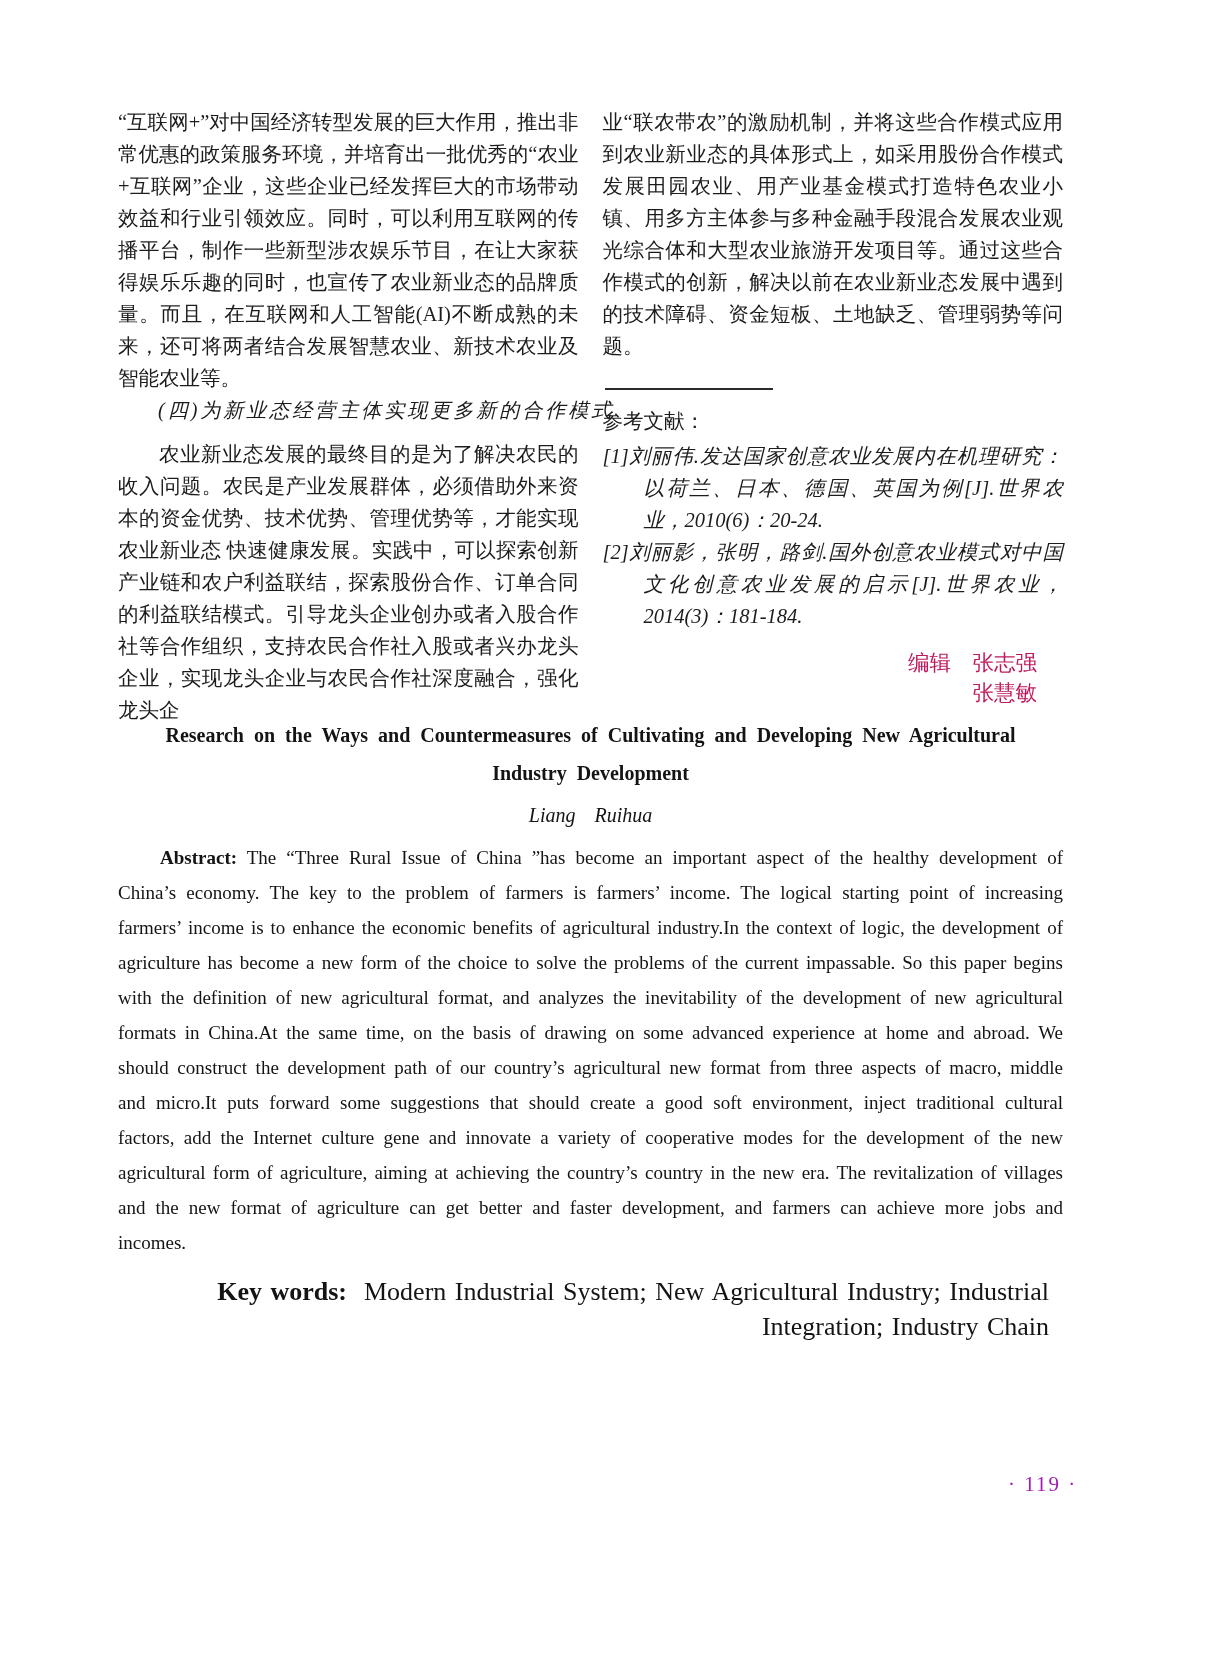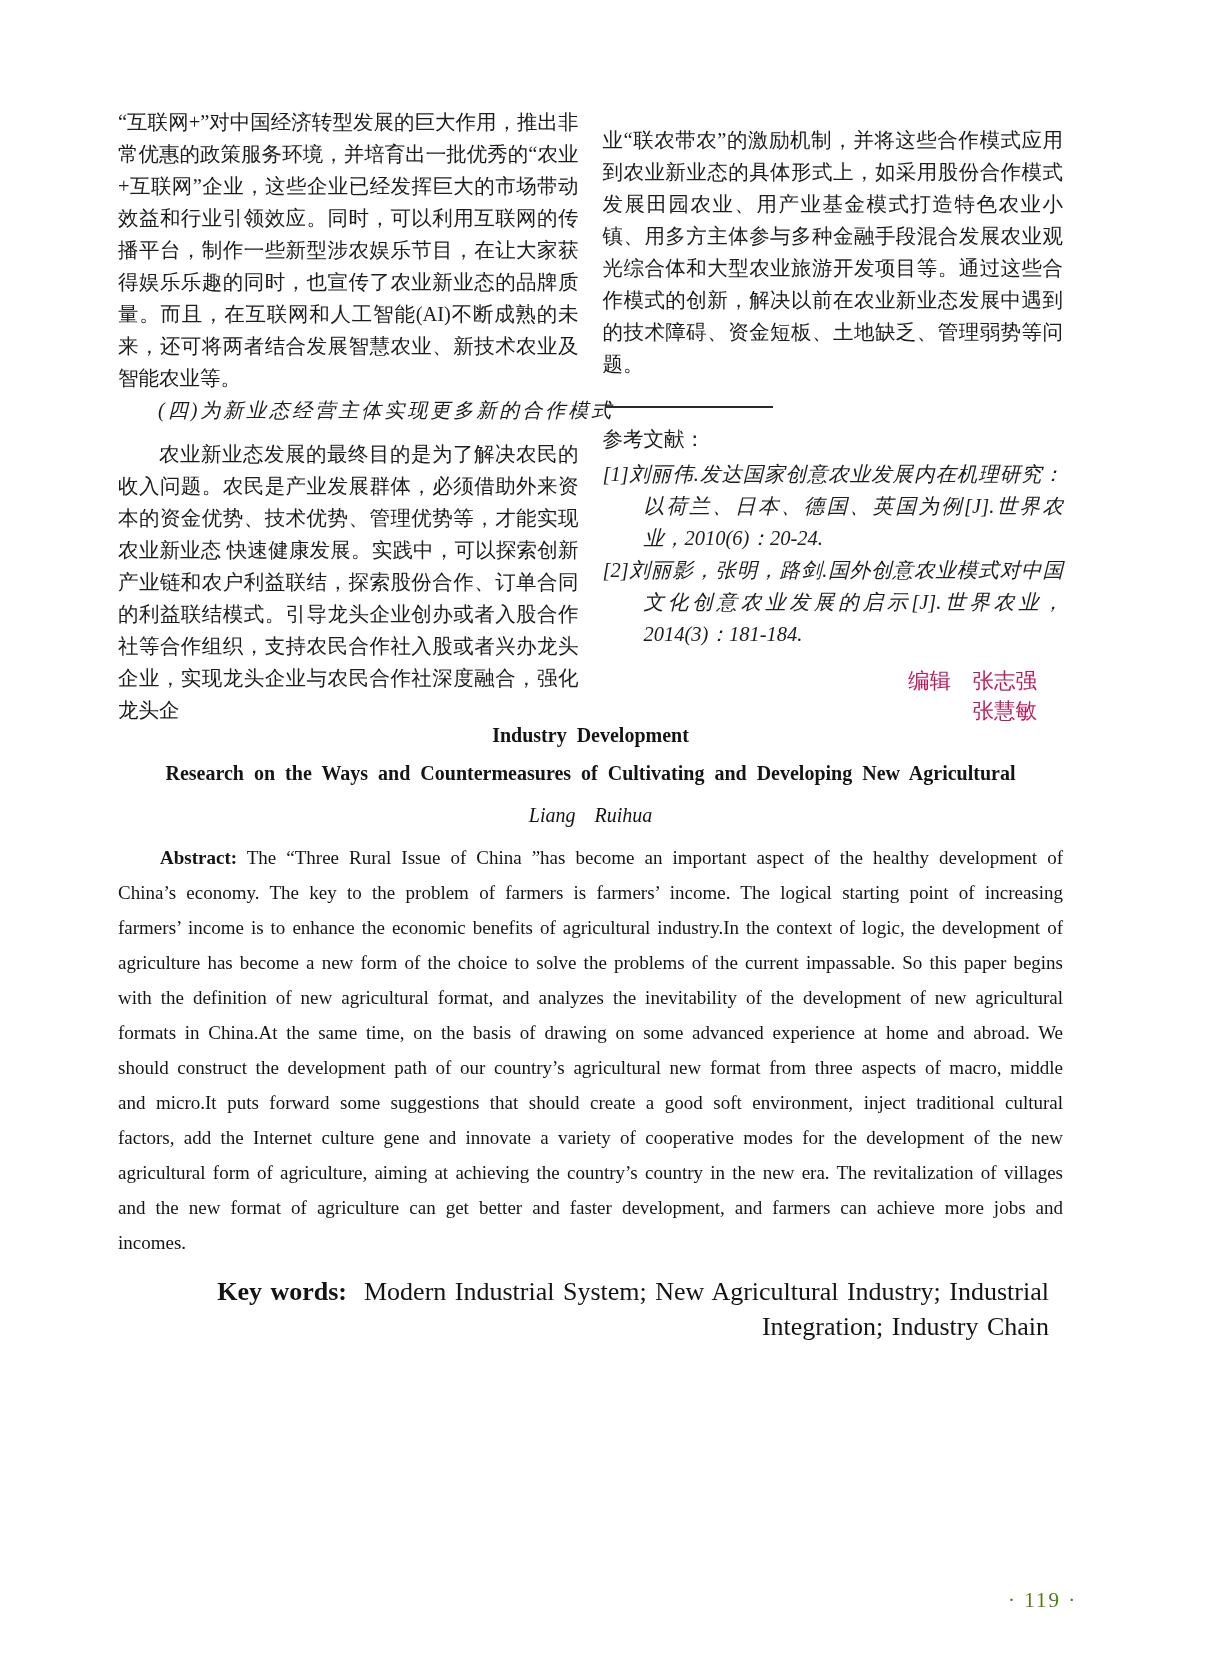--- a/index.html
+++ b/index.html
@@ -2,21 +2,21 @@
 <html><head>
 <meta charset="utf-8">
 <style>
   html,body { margin:0; padding:0; background:#e8e8e8; }
   .page {
     position:relative; width:1223px; height:1677px; margin:0 auto;
     background:#ffffff; color:#1c1c1c; overflow:hidden;
     font-family:"Liberation Serif","DejaVu Serif",serif;
   }
   
-  .columns { position:absolute; left:118px; top:106px; width:945px; display:flex; gap:24px;align-items:flex-end; }
+  .columns { position:absolute; left:118px; top:106px; width:945px; display:flex; gap:24px; }
   .col { flex:1; min-width:0; }
   .cjk {
     font-family:"Liberation Serif","DejaVu Serif",serif;
     font-size:20.5px; line-height:32px; margin:0;
     text-align:justify; text-justify:inter-ideograph;
   }
   .cjk.indent { text-indent:2em;margin-top:12px; }
   .heading-kai {
     font-style:italic; text-indent:2em; letter-spacing:3px;
     font-size:20px; line-height:32px; margin:0; white-space:nowrap;
@@ -42,21 +42,21 @@
   .english { position:absolute; left:118px; top:716px; width:945px; color:#141414; }
   .title-line {
     text-align:center; font-weight:bold; font-size:20px; line-height:38px;
     word-spacing:5px; white-space:nowrap;
   }
   .author { text-align:center; font-style:italic; font-size:20px; line-height:26px; margin-top:10px; word-spacing:14px; }
   .abstract { margin:12px 0 0 0; font-size:19px; line-height:35px; text-align:justify; text-indent:42px; word-spacing:2px; }
   .abstract .lbl, .keywords .lbl { font-weight:bold; }
   .keywords { margin:14px; font-size:26px; line-height:35px; text-indent:42px; word-spacing:2px;text-align:right; }
   
-  .pageno { position:absolute; left:1008px; top:1588px; font-size:21px; letter-spacing:2px; color:#4d7c0f; }
+  .pageno { position:absolute; left:1008px; top:1472px; font-size:21px; letter-spacing:2px; color:#a21caf; }
   .footer {
     position:absolute; left:40px; right:16px; top:1612px;
     display:flex; justify-content:space-between;
     font-size:22px; color:#b9b9b9; letter-spacing:0.2px;
   }
 </style>
 </head>
 <body>
 
 <div class="page">
@@ -78,22 +78,22 @@
       <div class="editors">
         <div class="ed-1">
           <span>编辑</span><span class="ed-sp"></span><span>张志强</span>
         </div>
         <div class="ed-2">张慧敏</div>
       </div>
     </div>
   </div>
 
   <div class="english">
+    <div class="title-line">Research on the Ways and Countermeasures of Cultivating and Developing New Agricultural</div>
     <div class="title-line">Industry Development</div>
-    <div class="title-line">Research on the Ways and Countermeasures of Cultivating and Developing New Agricultural</div>
     <div class="author">Liang Ruihua</div>
     <p class="abstract"><span class="lbl">Abstract:</span> <span>The “Three Rural Issue of China ”has become an important aspect of the healthy development of China’s economy. The key to the problem of farmers is farmers’ income. The logical starting point of increasing farmers’ income is to enhance the economic benefits of agricultural industry.In the context of logic, the development of agriculture has become a new form of the choice to solve the problems of the current impassable. So this paper begins with the definition of new agricultural format, and analyzes the inevitability of the development of new agricultural formats in China.At the same time, on the basis of drawing on some advanced experience at home and abroad. We should construct the development path of our country’s agricultural new format from three aspects of macro, middle and micro.It puts forward some suggestions that should create a good soft environment, inject traditional cultural factors, add the Internet culture gene and innovate a variety of cooperative modes for the development of the new agricultural form of agriculture, aiming at achieving the country’s country in the new era. The revitalization of villages and the new format of agriculture can get better and faster development, and farmers can achieve more jobs and incomes.</span></p>
     <p class="keywords"><span class="lbl">Key words:</span>&nbsp; <span>Modern Industrial System; New Agricultural Industry; Industrial Integration; Industry Chain</span></p>
   </div>
 
   <div class="pageno">· 119 ·</div>
 
 
 </div>
 

